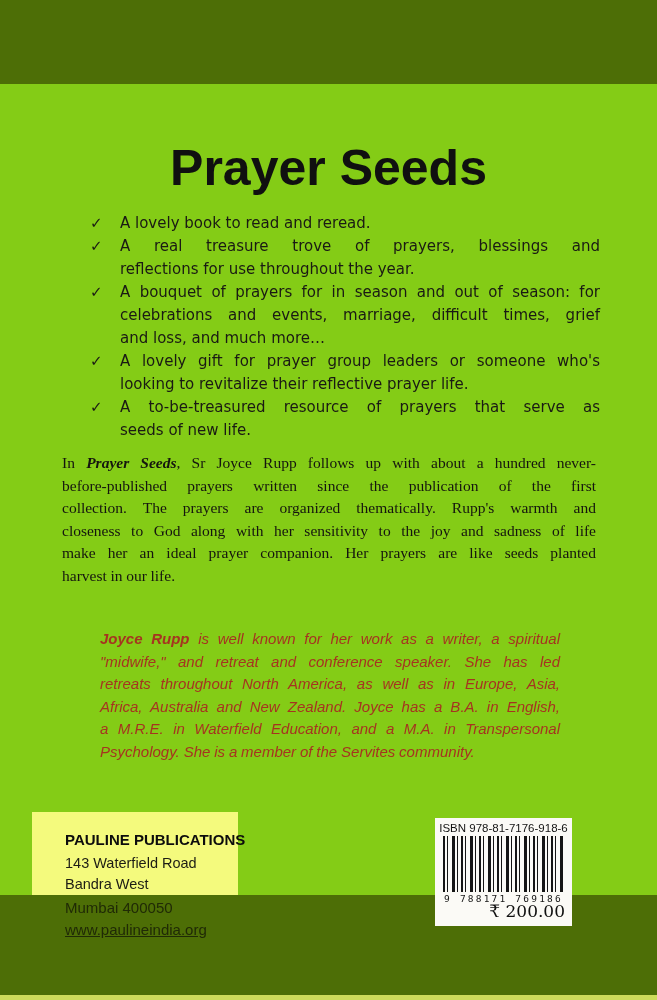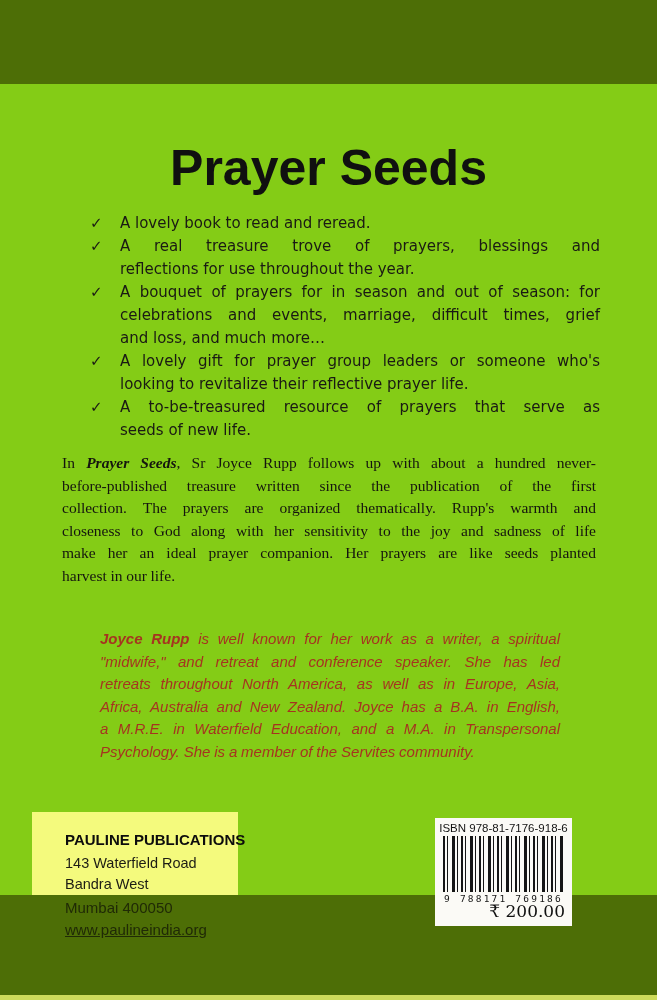--- a/index.html
+++ b/index.html
@@ -124,21 +124,21 @@
     </div>
     <div class="bullet">
       <span class="check">✓</span>
       <div class="j">A to-be-treasured resource of prayers that serve as</div>
       <div class="last">seeds of new life.</div>
     </div>
   </div>
 
   <div class="synopsis">
     <div class="j"><span>In </span><b><i>Prayer Seeds</i></b><span>, Sr Joyce Rupp follows up with about a hundred never-</span></div>
-    <div class="j">before-published treasure written since the publication of the first</div>
+    <div class="j">before-published prayers written since the publication of the first</div>
     <div class="j">collection. The prayers are organized thematically. Rupp's warmth and</div>
     <div class="j">closeness to God along with her sensitivity to the joy and sadness of life</div>
     <div class="j">make her an ideal prayer companion. Her prayers are like seeds planted</div>
     <div class="last">harvest in our life.</div>
   </div>
 
   <div class="bio">
     <div class="j"><b>Joyce Rupp</b><span> is well known for her work as a writer, a spiritual</span></div>
     <div class="j">"midwife," and retreat and conference speaker. She has led</div>
     <div class="j">retreats throughout North America, as well as in Europe, Asia,</div>

